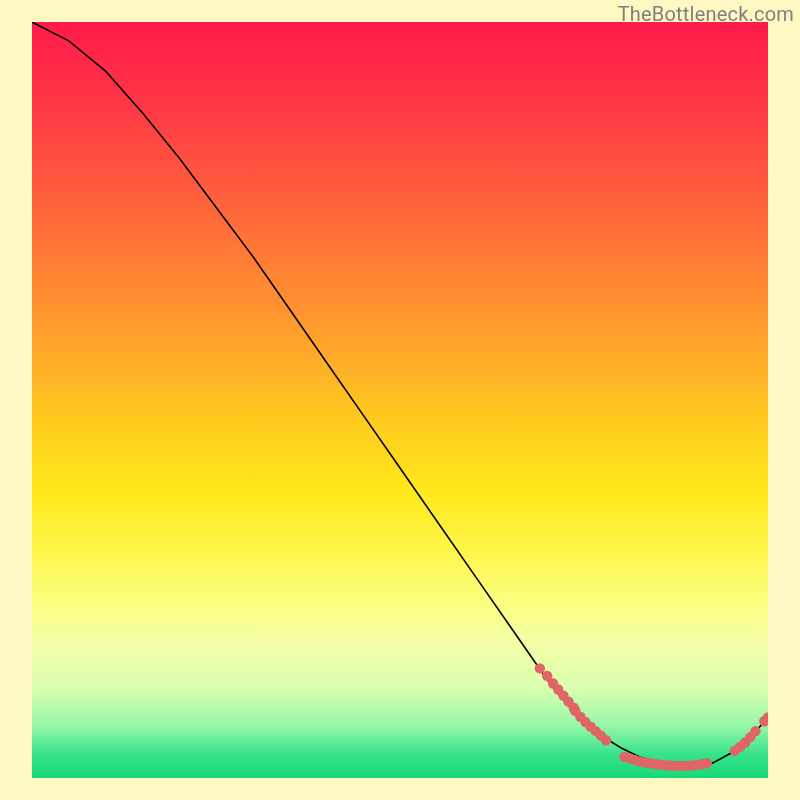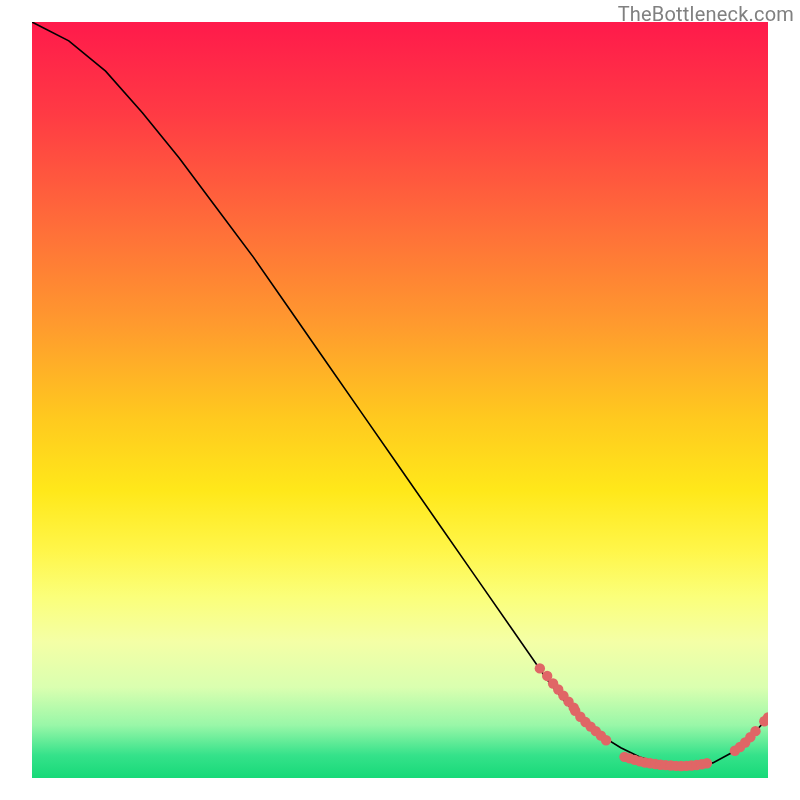--- a/index.html
+++ b/index.html
@@ -8,21 +8,21 @@
     width: 800px;
     height: 800px;
     background: #000;
     overflow: hidden;
     font-family: -apple-system, BlinkMacSystemFont, "Segoe UI", Roboto, Helvetica, Arial, sans-serif;
   }
   .frame {
     position: absolute;
     left: 0; top: 0;
     width: 800px; height: 800px;
-    background: #ffffff;
+    background: #fef9c3;
   }
   .plot-area {
     position: absolute;
     left: 32px;
     top: 22px;
     width: 736px;
     height: 756px;
   }
   .gradient-bg {
     position: absolute;

